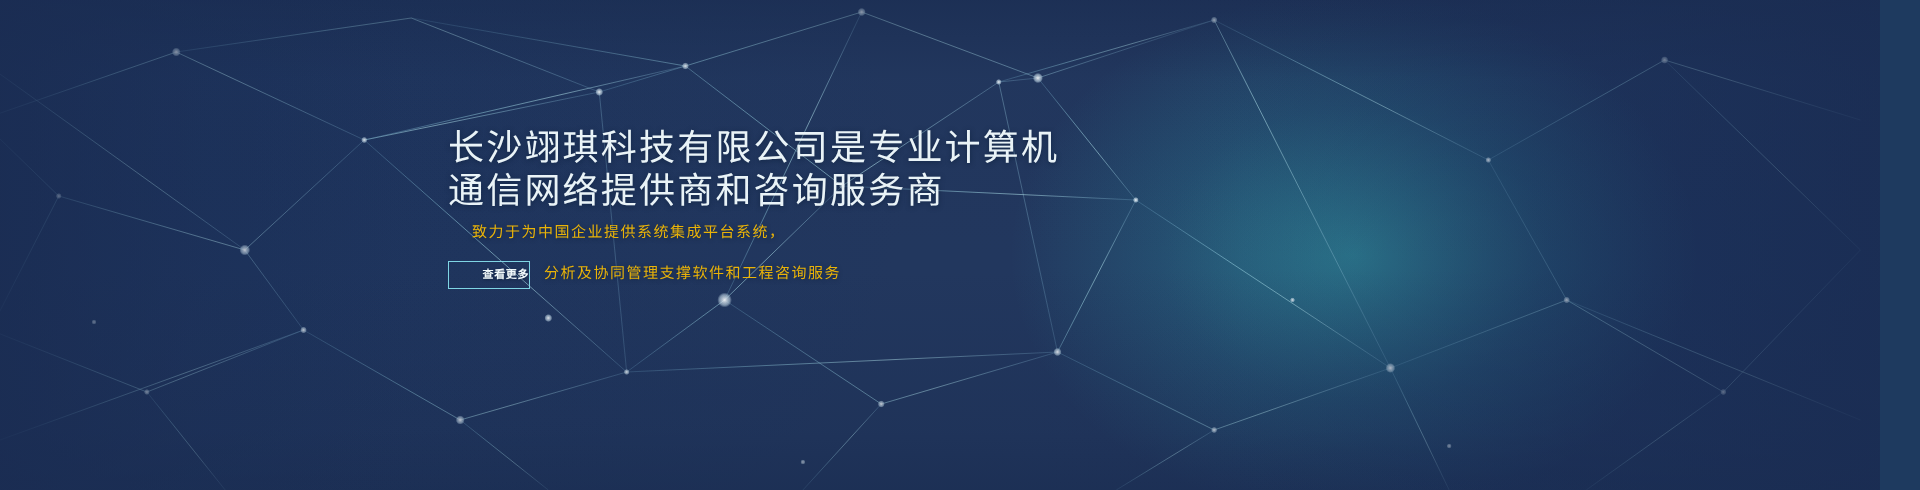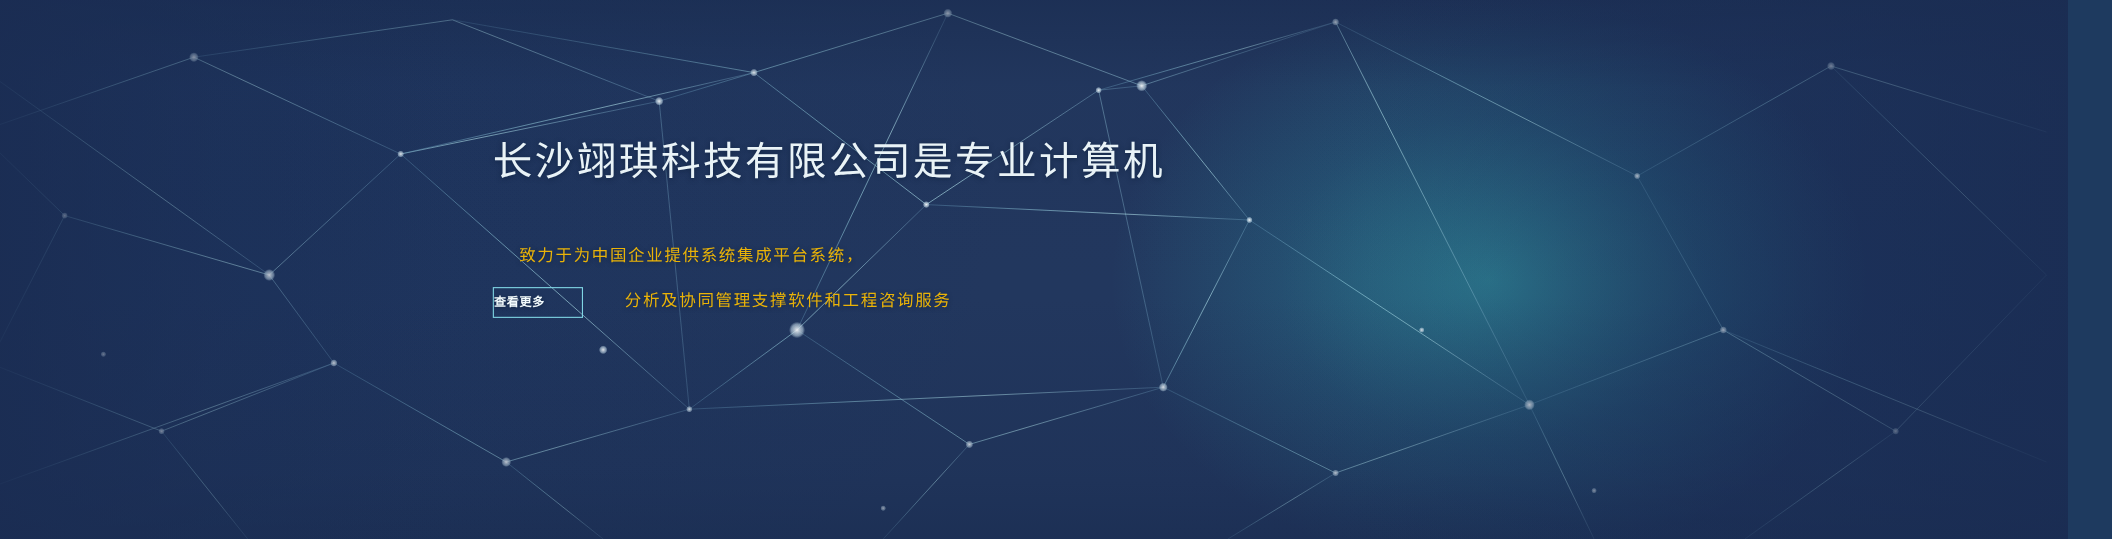--- a/index.html
+++ b/index.html
@@ -107,35 +107,35 @@
     left:448px; top:212px;
     width:980px;
     font-family:"DejaVu Serif","Liberation Serif",serif;
     font-size:15px;
     line-height:41px;
     letter-spacing:1.5px;
     color:#eab308;
     text-shadow:0 1px 4px rgba(8,26,50,0.5);
   }
   .sub-1 { display:block; padding-left:24px; }
-  .sub-2 { display:block; padding-left:120px; }
+  .sub-2 { display:block; padding-left:96px; }
 
   .cta {
     position:absolute;
     left:448px; top:261px;
     width:82px; height:28px;
     border:1px solid #7fd5e4;
     background:transparent;
     color:#f2fafc;
     font-family:"DejaVu Sans","Liberation Sans",sans-serif;
     font-size:11px;
     font-weight:700;
     letter-spacing:0.6px;
     line-height:26px;
-    text-align:left;
+    text-align:right;
     cursor:pointer;
     text-shadow:0 1px 3px rgba(8,26,50,0.6);
   }
 </style>
 </head>
 <body>
 
 <div class="banner">
 
   <div class="bg-base"></div>
@@ -224,20 +224,21 @@
       </g>
     </svg>
   </div>
 
   <div class="bg-vignette"></div>
 
   <div class="copy">
 
     <div class="headline">
       <span class="ln">长沙翊琪科技有限公司是专业计算机</span>
+      <span class="ln">通信网络提供商和咨询服务商</span>
     </div>
 
     <div class="subtitle">
       <span class="sub-1">致力于为中国企业提供系统集成平台系统，</span>
       <span class="sub-2">分析及协同管理支撑软件和工程咨询服务</span>
     </div>
 
     <div class="cta">查看更多</div>
 
   </div>

